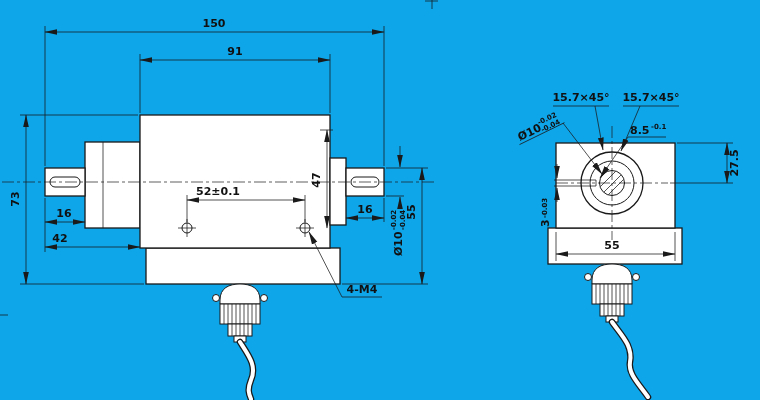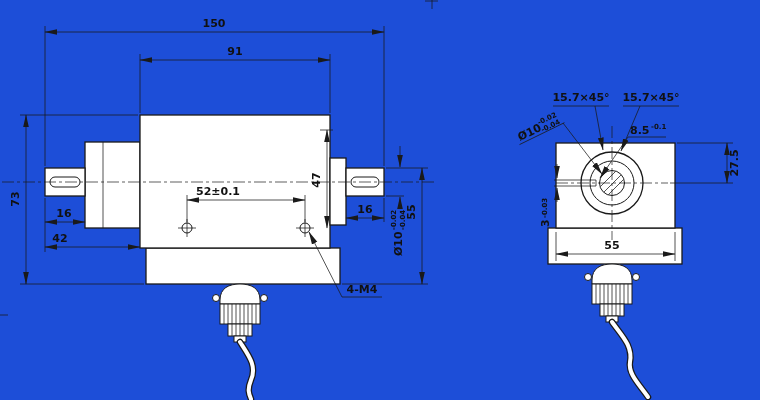--- a/index.html
+++ b/index.html
@@ -1,16 +1,16 @@
 <!DOCTYPE html>
 <html><head>
 <meta charset="utf-8">
 <style>
   html,body{margin:0;padding:0;background:#fff;}
-  #sheet{position:relative;width:760px;height:400px;background:#1d4ed8;overflow:hidden;
+  #sheet{position:relative;width:760px;height:400px;background:#0ea5e9;overflow:hidden;
          font-family:"DejaVu Sans",sans-serif;}
   svg{display:block}
   .thin{stroke:#1a1a1a;stroke-width:.75;fill:none}
   .out{stroke:#1a1a1a;stroke-width:1.3;fill:#fff}
   .out2{stroke:#1a1a1a;stroke-width:1;fill:#fff}
   .cl{stroke:#1a1a1a;stroke-width:.7;fill:none;stroke-dasharray:12 3 3 3}
   .dim{font:bold 11px "DejaVu Sans",sans-serif;fill:#111}
   .dimsmall{font:bold 7px "DejaVu Sans",sans-serif;fill:#111}
   .cableO{stroke:#1a1a1a;stroke-width:6.5;fill:none;stroke-linecap:round}
   .cableI{stroke:#fff;stroke-width:4;fill:none;stroke-linecap:round}

